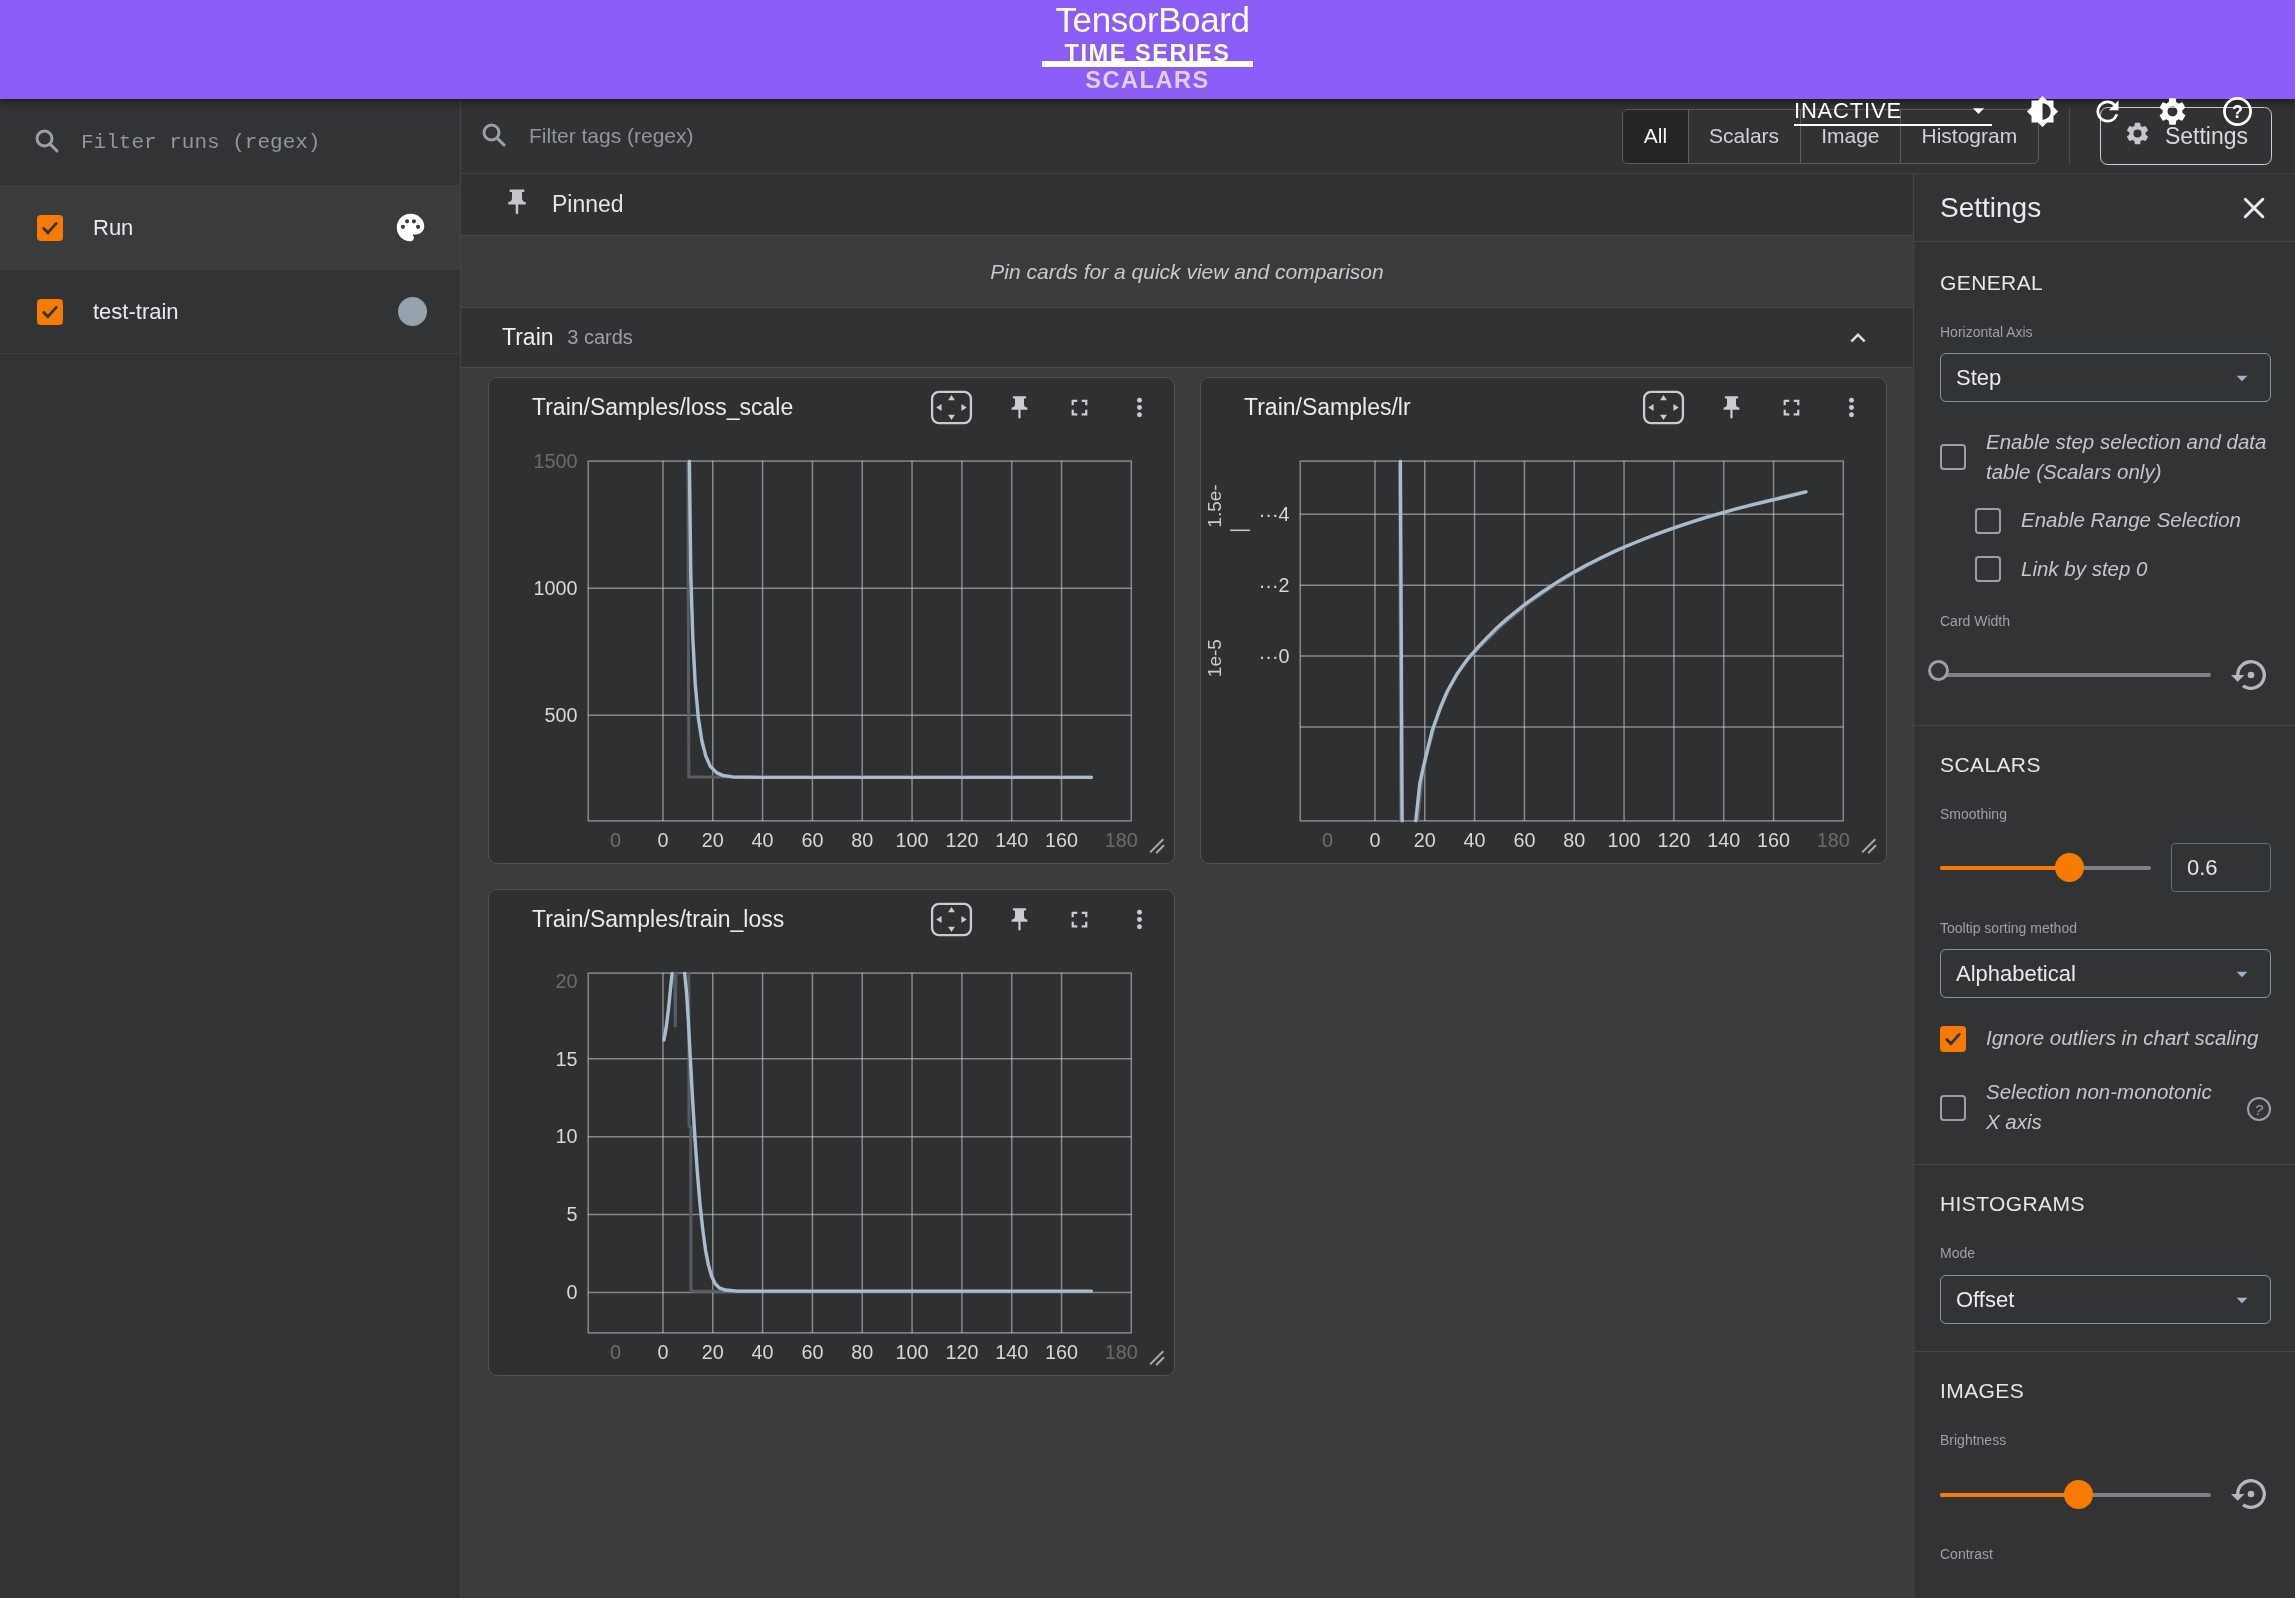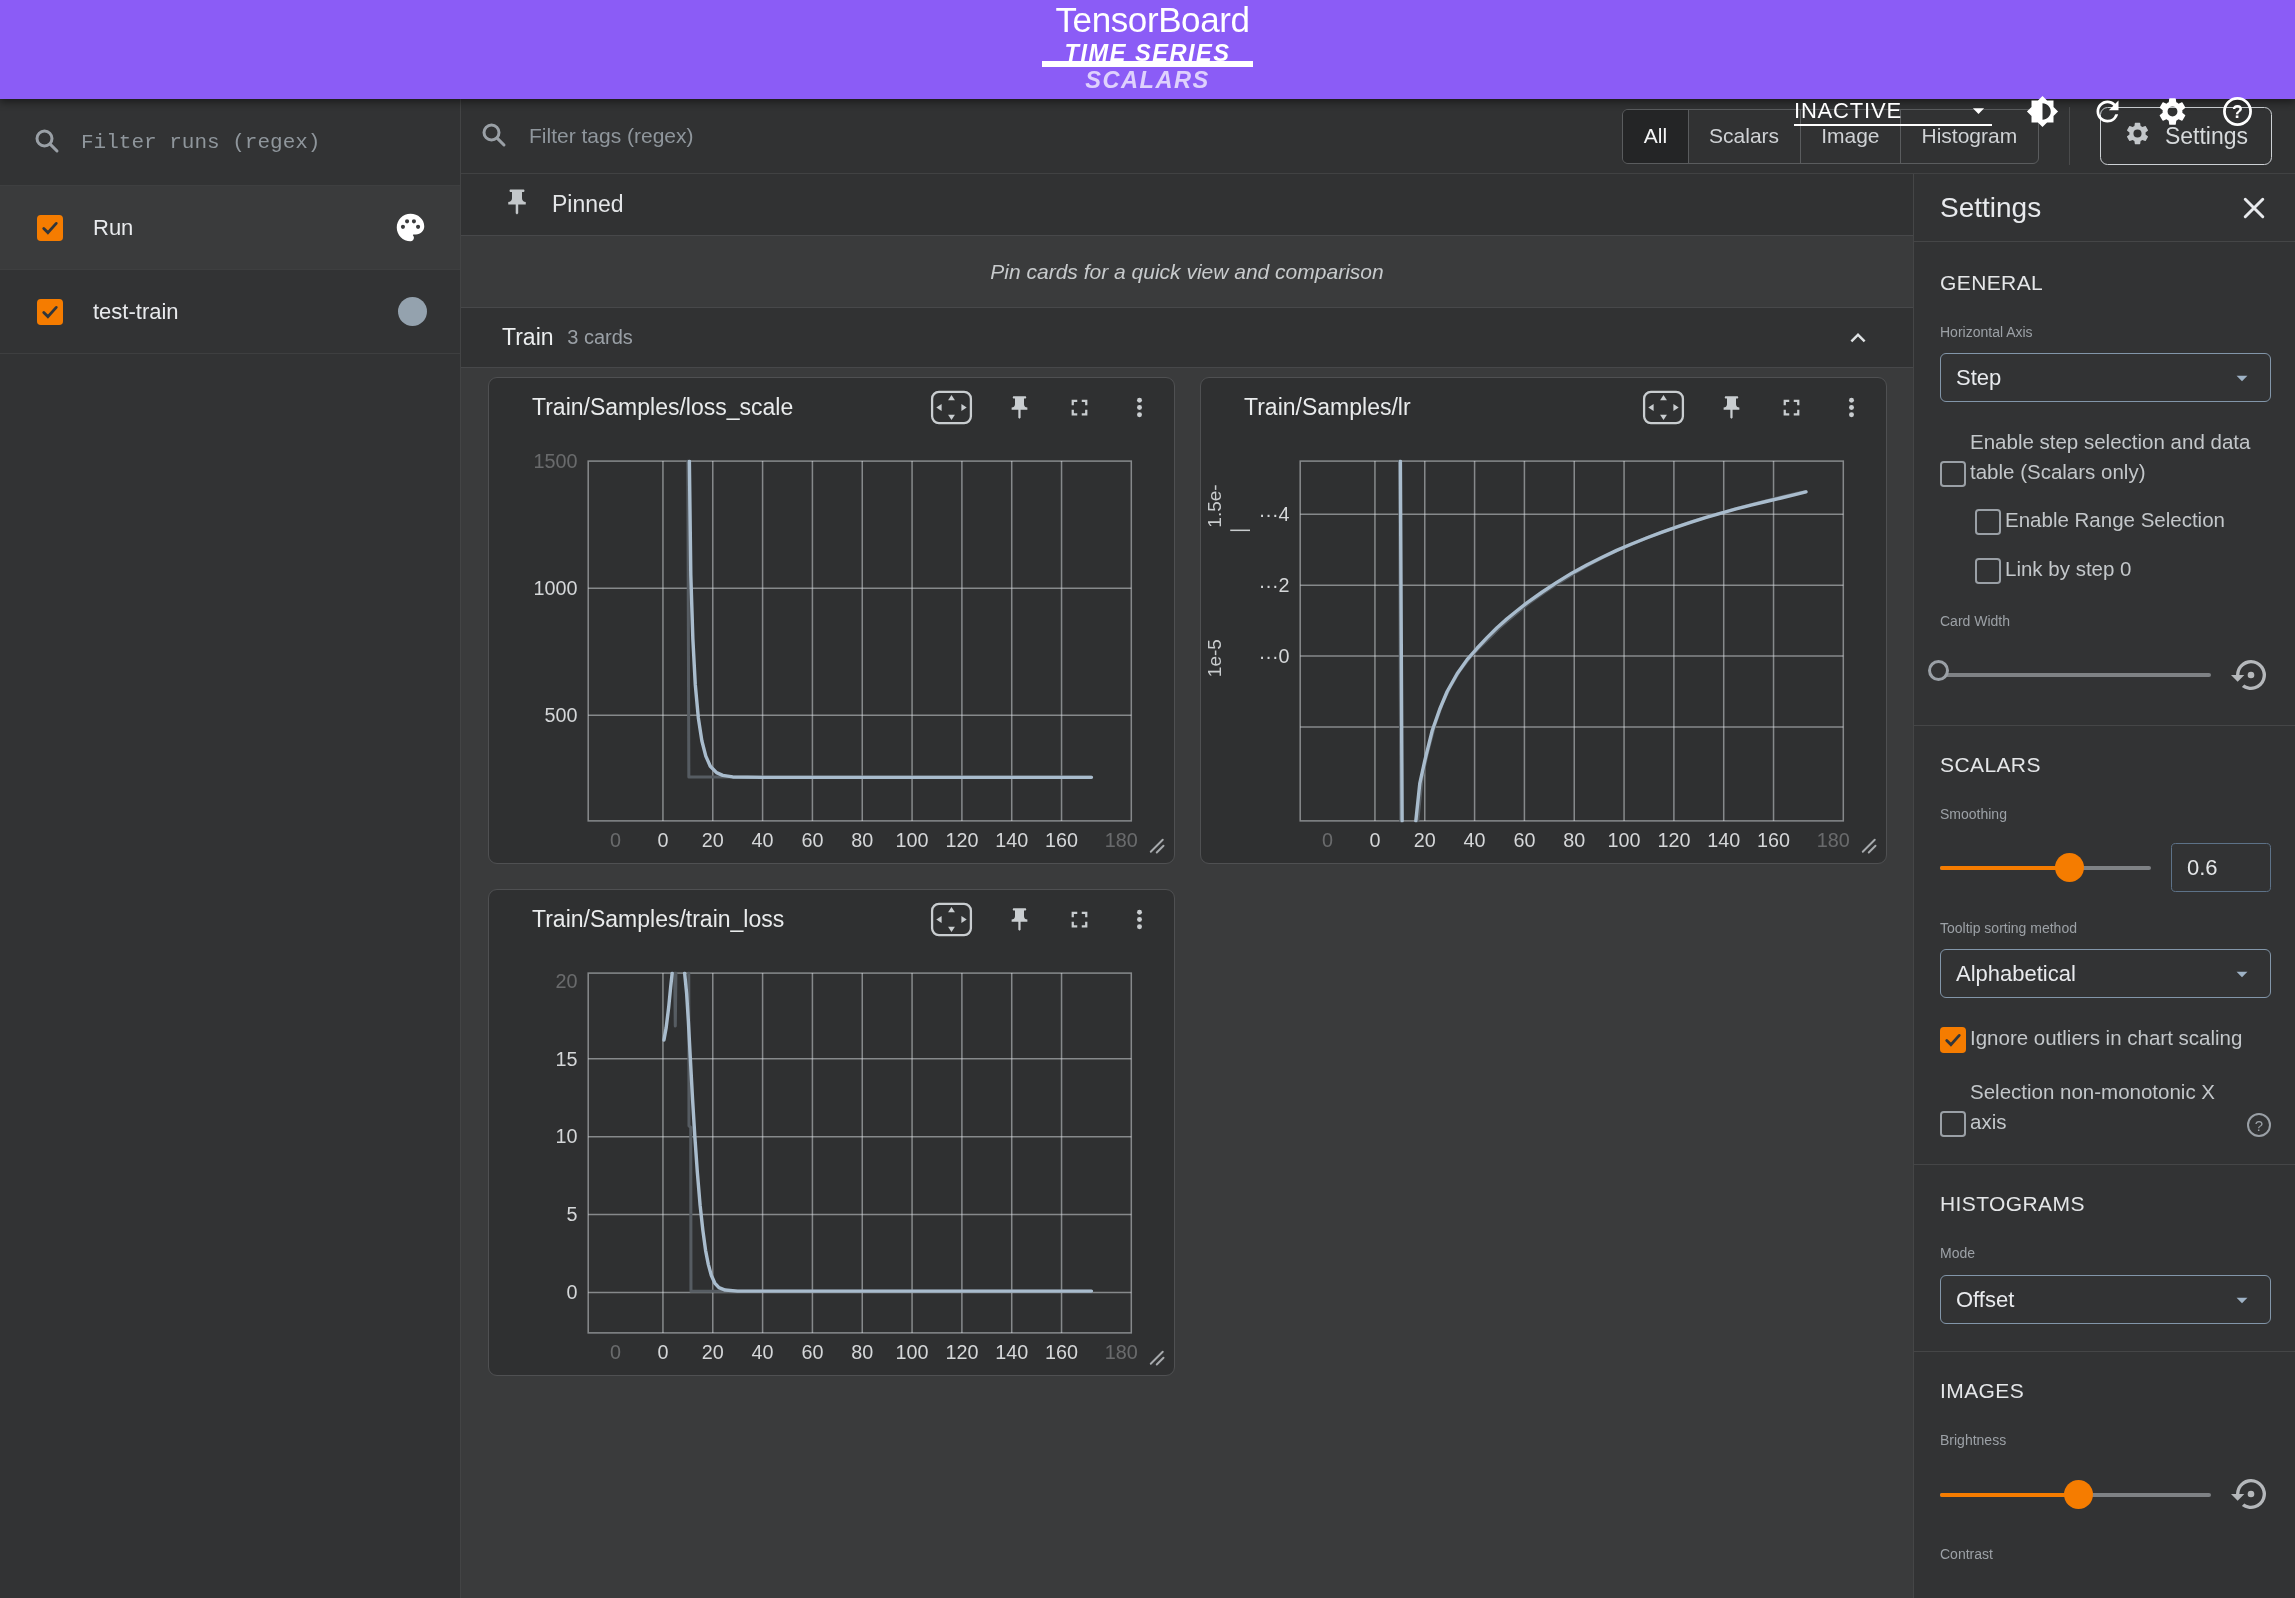--- a/index.html
+++ b/index.html
@@ -3,21 +3,21 @@
 <meta charset="utf-8">
 <style>
   html,body{margin:0;padding:0;width:2295px;height:1598px;background:#313233;overflow:hidden;
     font-family:"Liberation Sans","DejaVu Sans",sans-serif;color:#e8eaed;}
   *{box-sizing:border-box;}
   
   #header{height:99px;background:#8b5cf6;display:flex;align-items:center;position:relative;z-index:5;
     box-shadow:0 3.8px 7.6px rgba(0,0,0,.45);flex-direction:column;}
   #logo{font-size:35px;font-weight:500;color:#fff;margin-left:49px;width:233px;letter-spacing:-0.4px;}
   .tab{height:100%;display:flex;align-items:center;padding:0 23px;font-size:23.6px;font-weight:700;
-    letter-spacing:1.5px;color:rgba(255,255,255,.72);cursor:pointer;font-style:italic;}
+    letter-spacing:1.5px;color:rgba(255,255,255,.72);cursor:pointer;}
   .tab.active{color:#fff;box-shadow:inset 0 -6px 0 #fff;}
   #hright{margin-left:auto;display:flex;align-items:center;}
   #inactive{width:198px;display:flex;align-items:center;border-bottom:2.3px solid #fff;
     padding-bottom:0;margin-right:33px;color:#fff;}
   #inactive .txt{font-size:22px;letter-spacing:0.8px;}
   #inactive .car{margin-left:auto;display:flex;}
   .hicons{display:flex;gap:30px;margin-right:40px;color:#fff;}
   .hicon{width:35px;height:35px;display:flex;align-items:center;justify-content:center;cursor:pointer;}
   
   #shell{display:flex;height:1499px;}
@@ -77,21 +77,21 @@
   #sptitle{height:68px;display:flex;align-items:center;padding:0 26px;border-bottom:1.5px solid #454647;}
   #sptitle .t{font-size:28px;color:#e8eaed;}
   #sptitle .x{margin-left:auto;cursor:pointer;display:flex;color:#e8eaed;}
   #spbody{padding:1.5px 24px 0 26px;}
   .sheading{margin-top:27px;font-size:21px;letter-spacing:0.4px;color:#e4e6e8;}
   .slabel{margin-top:29px;font-size:14px;color:#9ca1a6;}
   .select{margin-top:13.7px;height:49px;border:1.5px solid #8296a9;border-radius:6px;display:flex;
     align-items:center;padding:0 15px;cursor:pointer;}
   .select .val{font-size:22px;color:#e8eaed;}
   .select .car{margin-left:auto;color:#9fb3c6;display:flex;}
-  .cbrow{margin-top:26px;display:flex;gap:4px;align-items:flex-end;}
+  .cbrow{margin-top:26px;display:flex;gap:20px;align-items:center;font-style:italic;}
   .cbrow .lbl{font-size:20.5px;color:#c3c7ca;line-height:30px;margin-top:-1.5px;}
   .cbrow.sub{margin-left:35px;margin-top:20px;}
   .sliderrow{margin-top:23px;display:flex;align-items:center;height:46px;}
   .trackwrap{flex:1;position:relative;height:30px;}
   .track{position:absolute;left:0;right:0;top:13.7px;height:3.8px;background:#7f8285;border-radius:2.3px;}
   .fill{position:absolute;left:0;top:13.7px;height:3.8px;background:#f57c00;border-radius:2.3px;}
   .thumb{position:absolute;top:0.8px;width:29px;height:29px;border-radius:50%;background:#f57c00;cursor:pointer;}
   .thumb.hollow{width:21px;height:21px;border:3.8px solid #9aa0a6;background:#323334;top:0.8px;}
   .reset{margin-left:20px;color:#b5b8bb;display:flex;cursor:pointer;}
   .numbox{width:100px;height:49px;margin-left:20px;border:1.5px solid #5d7288;border-radius:4.6px;

